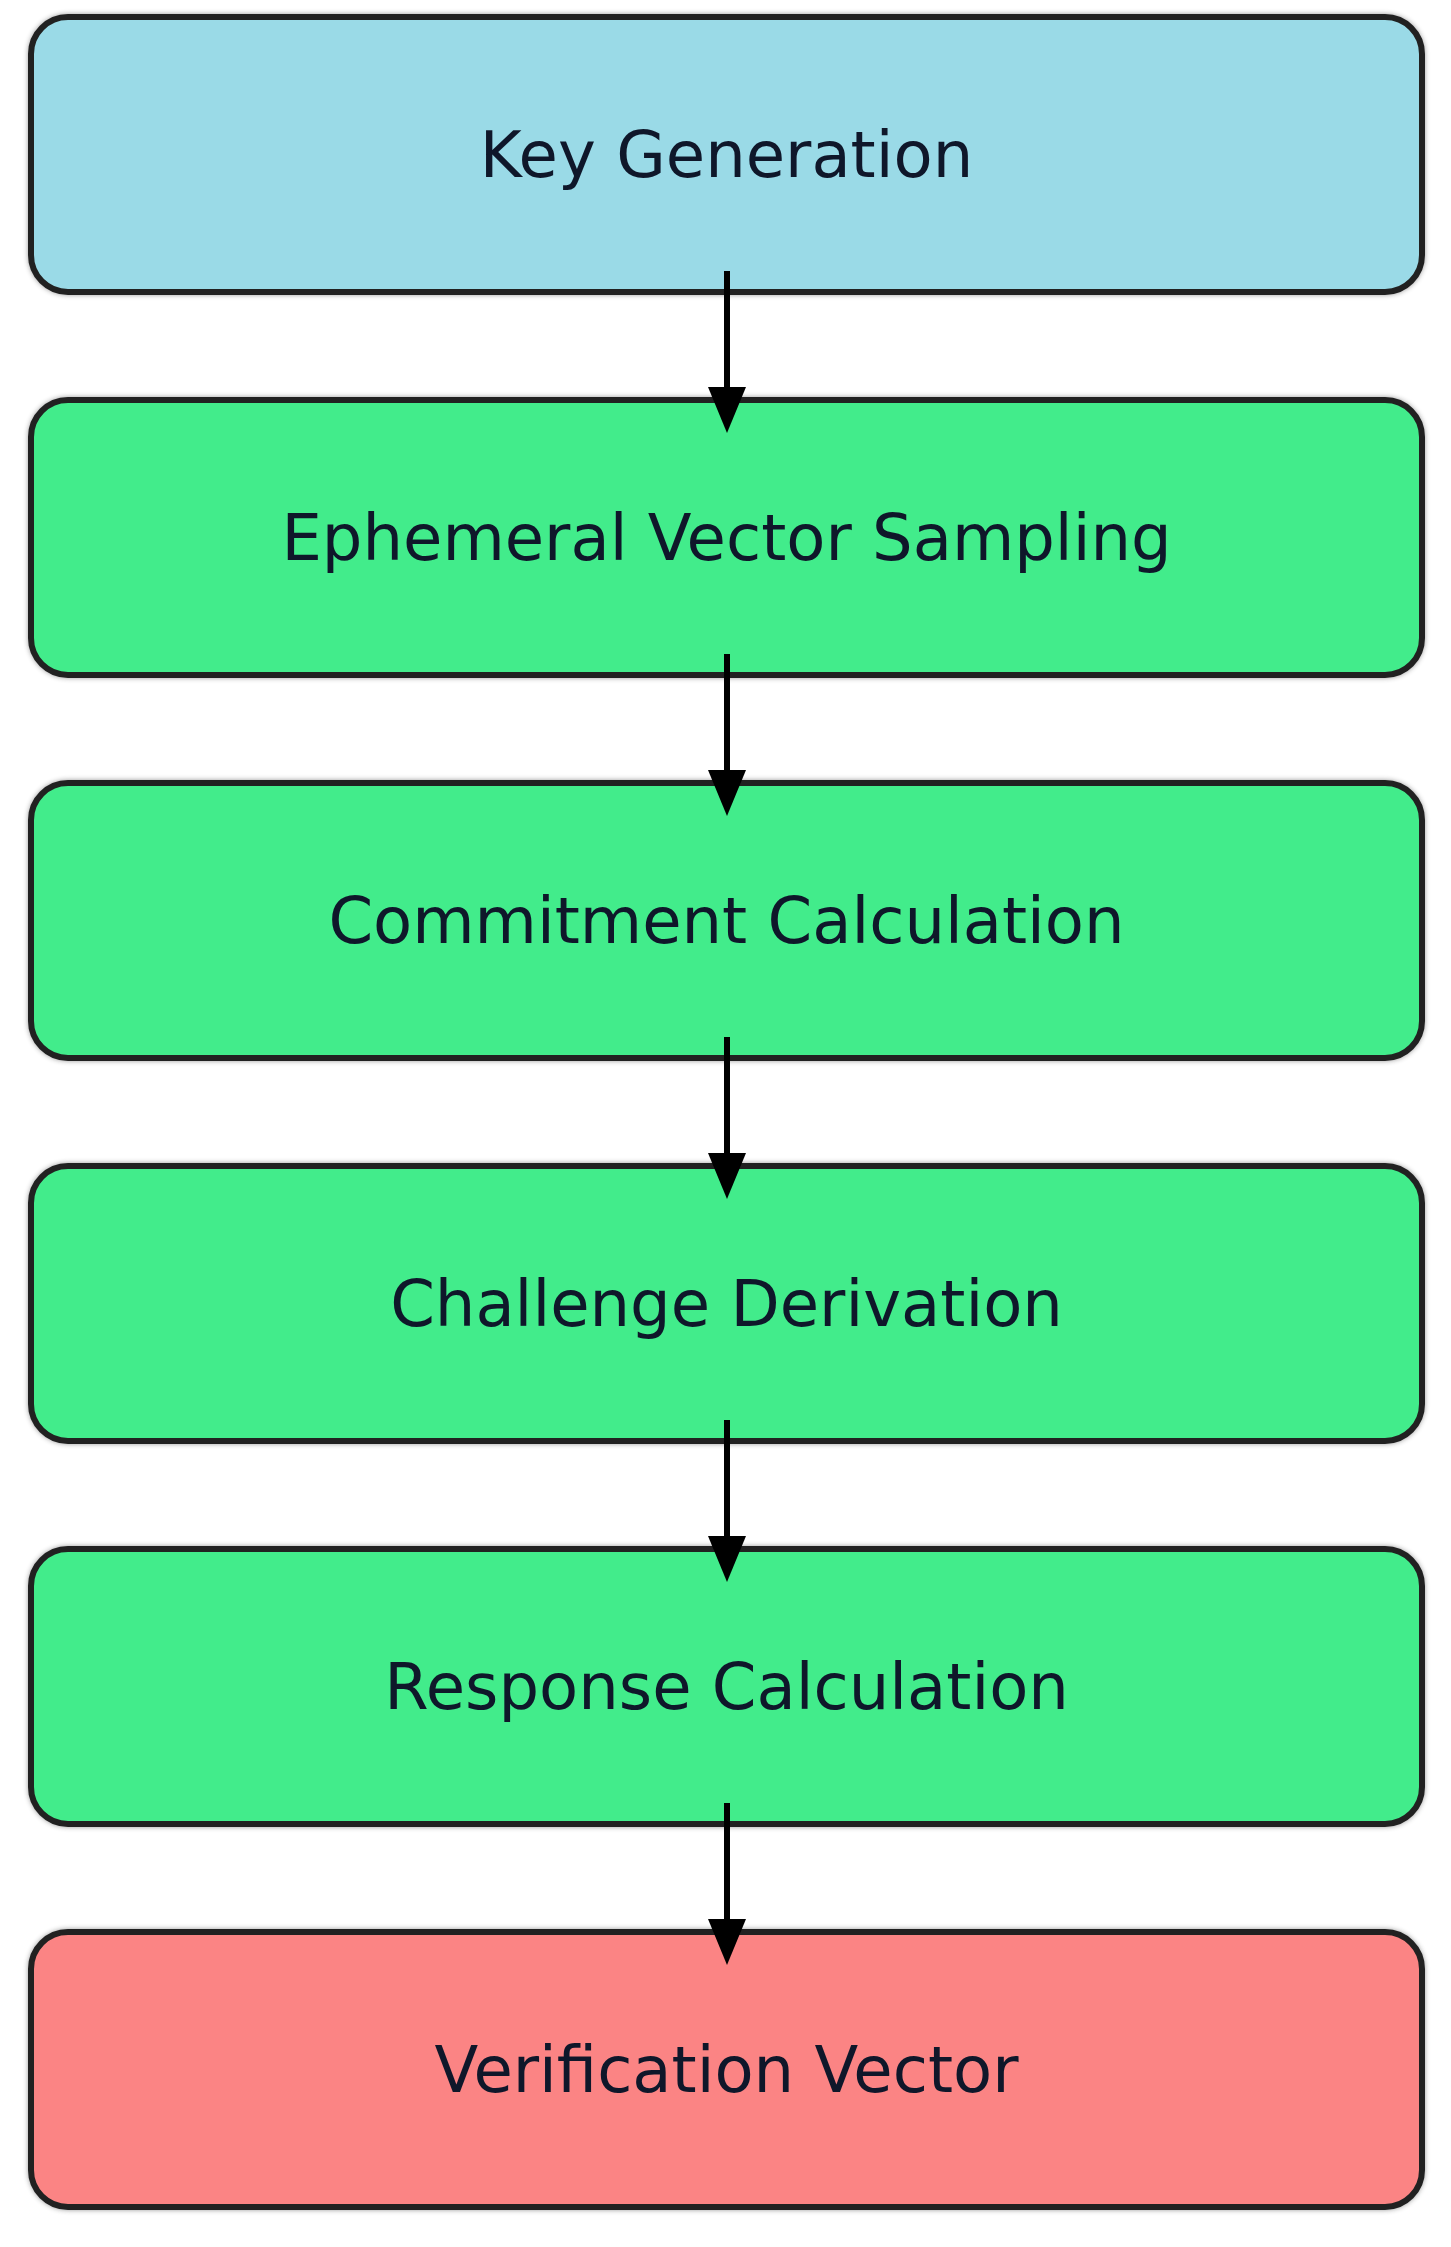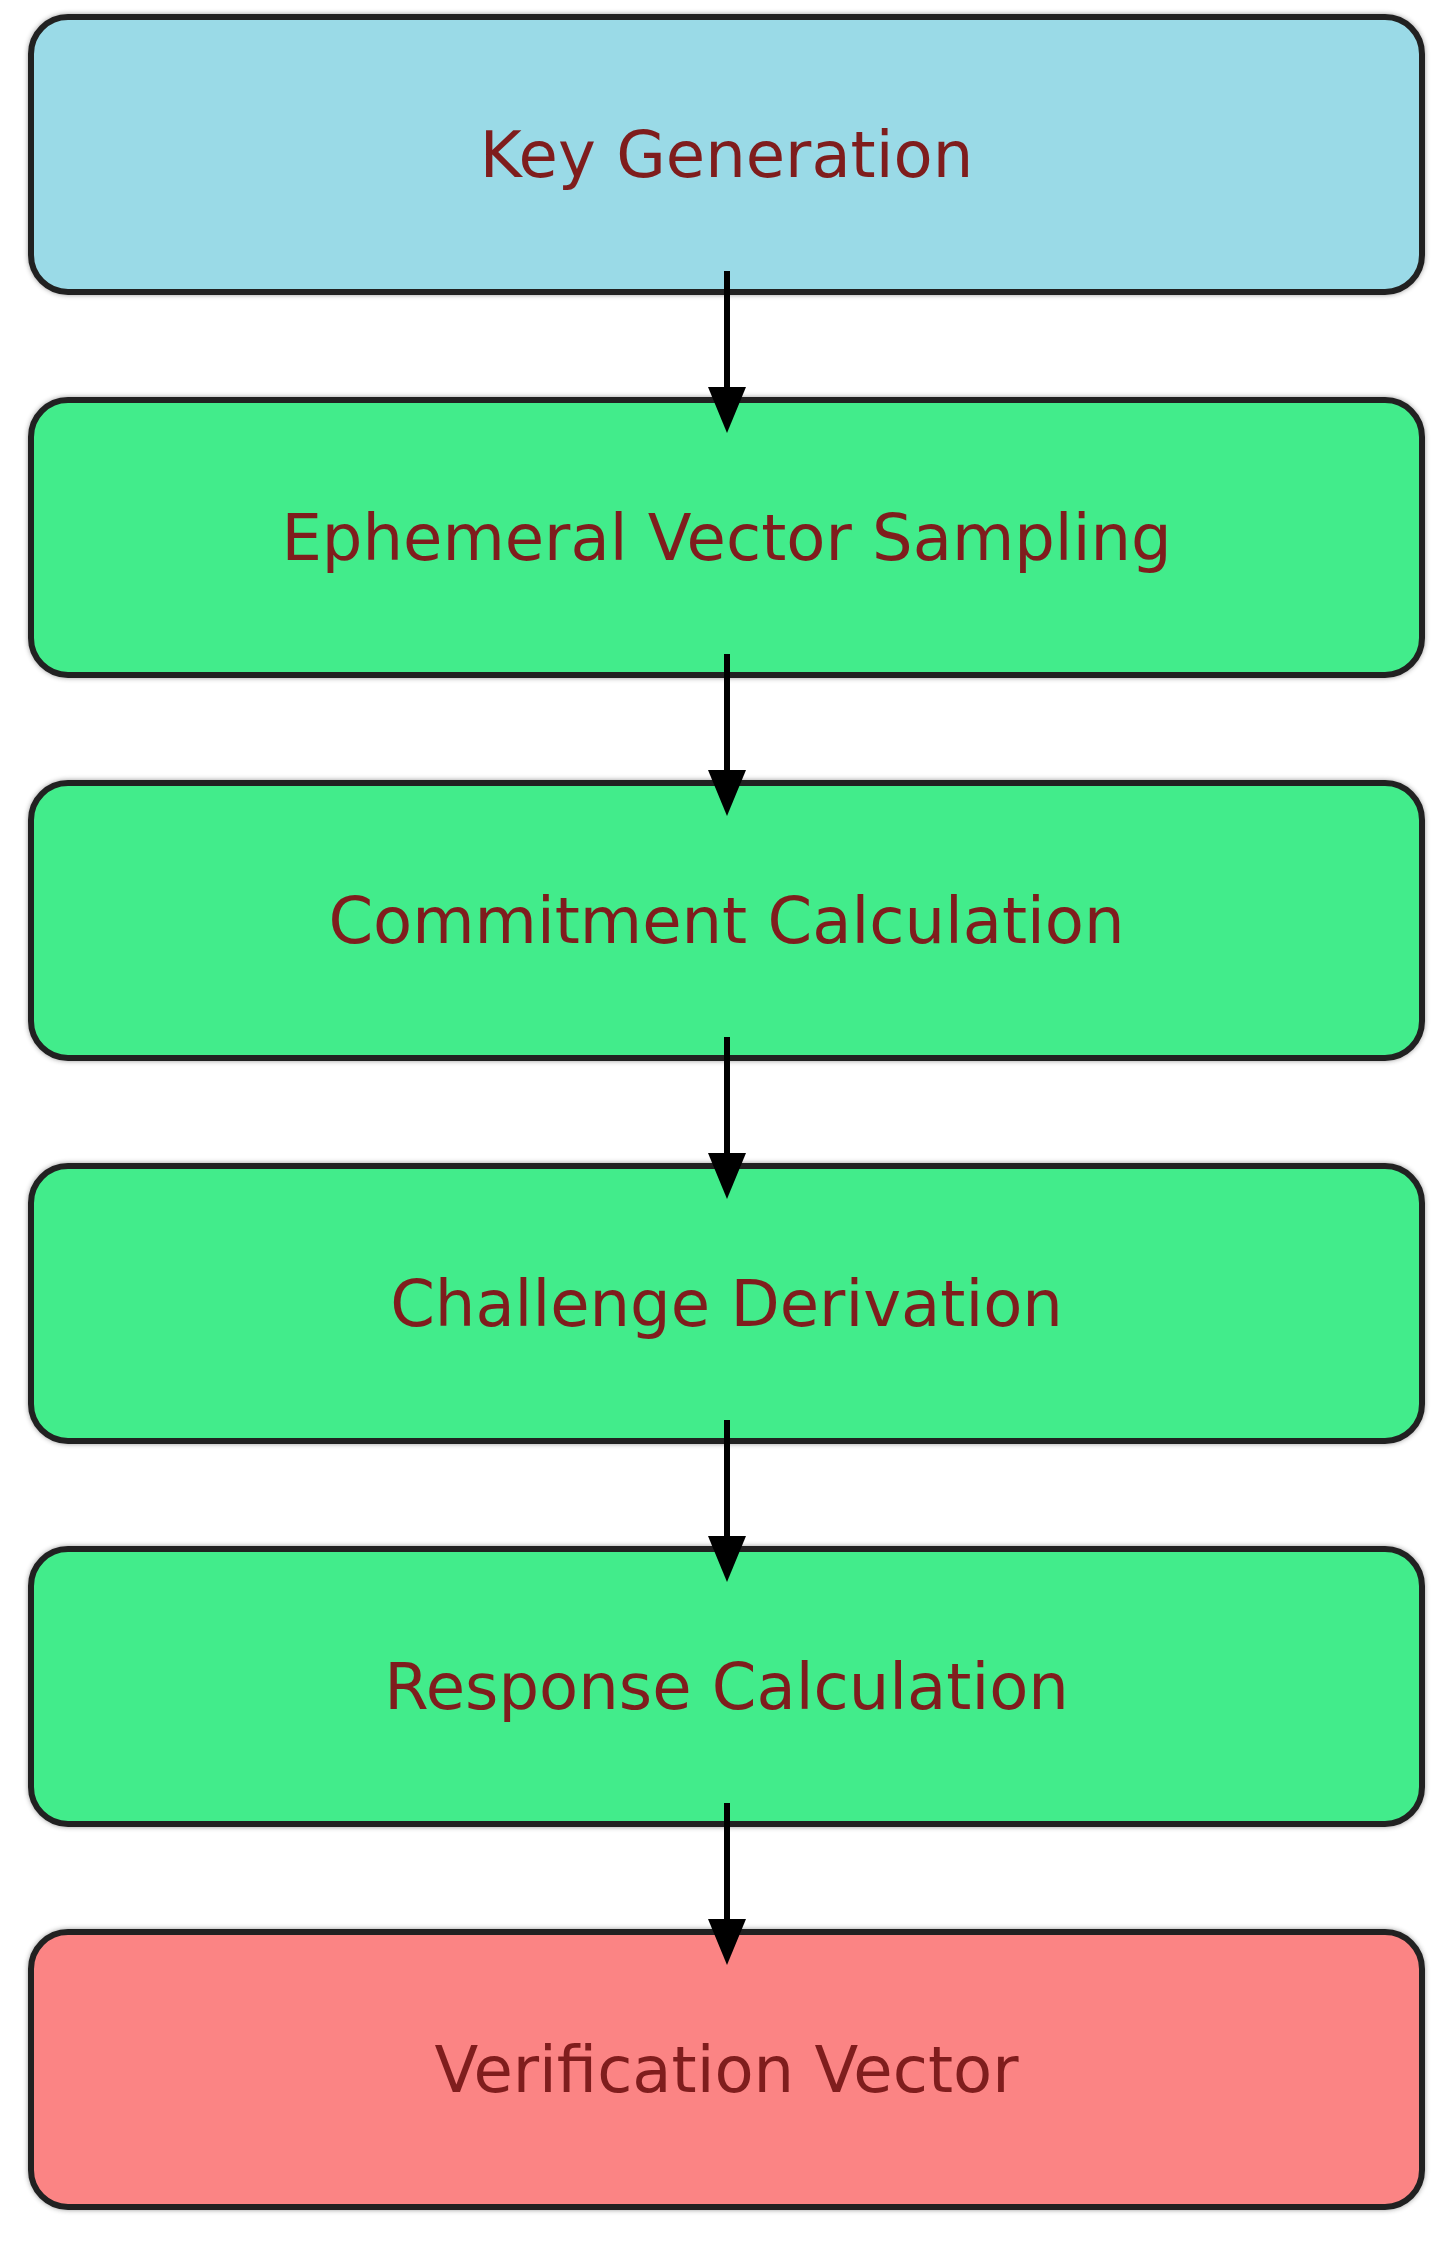--- a/index.html
+++ b/index.html
@@ -25,21 +25,21 @@
     border: 6px solid #212121;
     border-radius: 40px;
     display: flex;
     align-items: center;
     justify-content: center;
     box-shadow: 0 0 5px rgba(30, 30, 30, 0.45);
     z-index: 1;
   }
   .node-label {
     font-size: 64px;
-    color: #7f1d1d;
+    color: #0f172a;
     letter-spacing: 0px;
     white-space: nowrap;
     text-align: center;
   }
   .edge-gap {
     height: 102px;
     position: relative;
     z-index: 2;
   }
   .arrow-svg {

